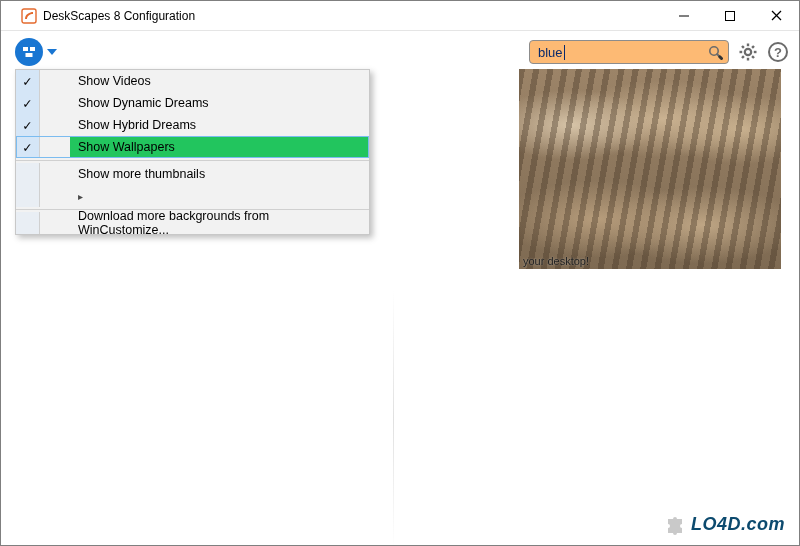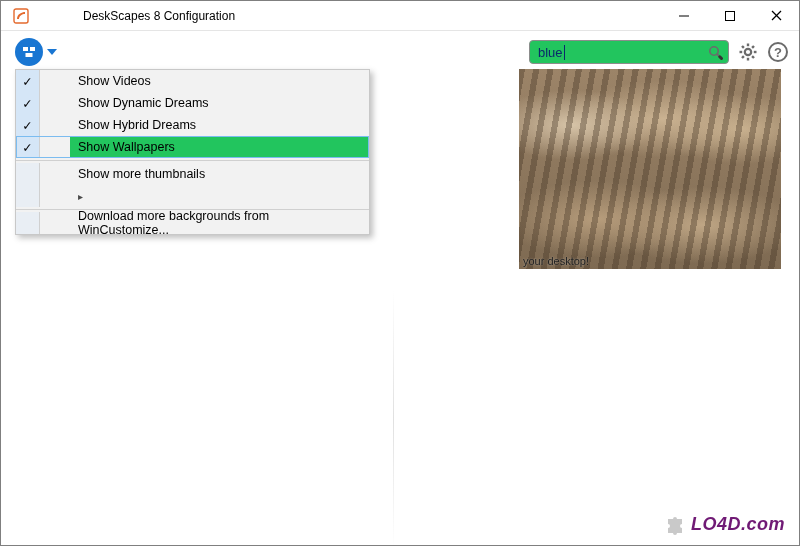--- a/index.html
+++ b/index.html
@@ -1,30 +1,30 @@
 <!DOCTYPE html>
 <html><head>
 <meta charset="utf-8">
 <style>
   * { box-sizing: border-box; margin: 0; padding: 0; font-family: "Segoe UI", Tahoma, sans-serif; }
   html, body { width: 800px; height: 546px; overflow: hidden; background: #fff; }
   .window { width: 800px; height: 546px; border: 1px solid #7f7f7f; background: #fff; display: flex; flex-direction: column; position: relative; }
-  .titlebar { height: 30px; display: flex; align-items: center; padding: 0 0 0 12px; border-bottom: 1px solid #e5e5e5; gap: 48px; }
+  .titlebar { height: 30px; display: flex; align-items: center; padding: 0 0 0 20px; border-bottom: 1px solid #e5e5e5; }
   .app-icon { width: 16px; height: 16px; margin-right: 6px; display:flex; align-items:center; justify-content:center;}
   .title-text { font-size: 12px; color: #000; flex: 1; }
   .win-controls { display: flex; height: 100%; }
   .win-btn { width: 46px; height: 100%; display: flex; align-items: center; justify-content: center; font-size: 12px; color: #000; }
   .win-btn svg { stroke: #000; }
   .toolbar { height: 38px; display: flex; align-items: center; padding: 4px 10px 0 14px; }
   .menu-trigger { display: flex; align-items: center; gap: 2px; }
   .logo-circle { width: 28px; height: 28px; border-radius: 50%; background: #1976d2; display:flex; align-items:center; justify-content:center; }
   .logo-circle svg rect { fill:#fff; }
   .chev-down { width:0; height:0; border-left:5px solid transparent; border-right:5px solid transparent; border-top:6px solid #1976d2; margin-left:2px;}
   .spacer { flex: 1; }
-  .search-box { width: 200px; height: 24px; border: 1px solid #8c8c8c; border-radius: 4px; display: flex; align-items: center; padding: 0 4px 0 8px; background:#22c55e;}
+  .search-box { width: 200px; height: 24px; border: 1px solid #8c8c8c; border-radius: 4px; display: flex; align-items: center; padding: 0 4px 0 8px; background:#fdba74;}
   .search-btn { width: 18px; height: 18px; display:flex; align-items:center; justify-content:center; }
   .tool-icon { width: 22px; height: 22px; margin-left: 8px; display:flex; align-items:center; justify-content:center; color:#6b6b6b; }
   .help-circle { width:20px; height:20px; border:2px solid #6b6b6b; border-radius:50%; display:flex; align-items:center; justify-content:center; font-size:13px; font-weight:600; color:#6b6b6b; }
   .content { flex:1; position:relative; }
   .dropdown { position:absolute; left:14px; top:0px; width:355px; background:#f2f2f2; border:1px solid #c8c8c8; box-shadow: 3px 3px 6px rgba(0,0,0,0.25); font-size:12.5px; color:#000;}
   .dd-sep { height:1px; background:#d0d0d0; margin:2px 0; }
   .dd-arrow { color:#4a4a4a; font-size:10px; }
   .check-col { width:24px; background:#e9eef4; border-right:1px solid #d0d0d0; align-self:stretch; display:flex; align-items:center; justify-content:center;}
   .dd-row { display:flex; height:22px; align-items:stretch;}
   .dd-content { flex:1; display:flex; align-items:center; padding-left:8px; padding-right:8px;margin-left:30px;}
@@ -36,21 +36,21 @@
     repeating-linear-gradient(100deg, rgba(60,45,30,0.35) 0 6px, rgba(0,0,0,0) 6px 14px),
     radial-gradient(ellipse 120px 50px at 20% 28%, #d7c4a8 0%, rgba(215,196,168,0) 70%),
     radial-gradient(ellipse 140px 55px at 55% 25%, #cbb392 0%, rgba(203,179,146,0) 70%),
     radial-gradient(ellipse 120px 50px at 85% 30%, #c8b08e 0%, rgba(200,176,142,0) 70%),
     radial-gradient(ellipse 140px 55px at 30% 75%, #b79d7c 0%, rgba(183,157,124,0) 70%),
     radial-gradient(ellipse 140px 55px at 70% 78%, #bfa685 0%, rgba(191,166,133,0) 70%),
     linear-gradient(180deg, #9c8468 0%, #7e6a52 100%);
   }
   .preview-text { position:absolute; left:4px; bottom:2px; font-size:11px; color:#222; text-shadow:0 0 2px rgba(255,255,255,0.4);}
   .divider-fade { position:absolute; left:392px; top:220px; width:1px; height:260px; background:linear-gradient(180deg, rgba(0,0,0,0) 0%, rgba(0,0,0,0.12) 50%, rgba(0,0,0,0) 100%);}
-  .watermark { position:absolute; right:14px; bottom:10px; display:flex; align-items:center; gap:4px; color:#701a75; font-size:18px; font-weight:600; letter-spacing:0.5px; font-style:italic;}
+  .watermark { position:absolute; right:14px; bottom:10px; display:flex; align-items:center; gap:4px; color:#0c4a6e; font-size:18px; font-weight:600; letter-spacing:0.5px; font-style:italic;}
   .wm-puzzle { width:22px; height:22px; }
   .caret { display:inline-block; width:1px; height:15px; background:#0a2a6b; vertical-align:middle; margin-left:1px; animation: blink 1s steps(1) infinite;}
   @keyframes blink { 50% { opacity:0; } }
 </style>
 </head>
 <body>
 
 <div class="window">
 
   <div class="titlebar">

